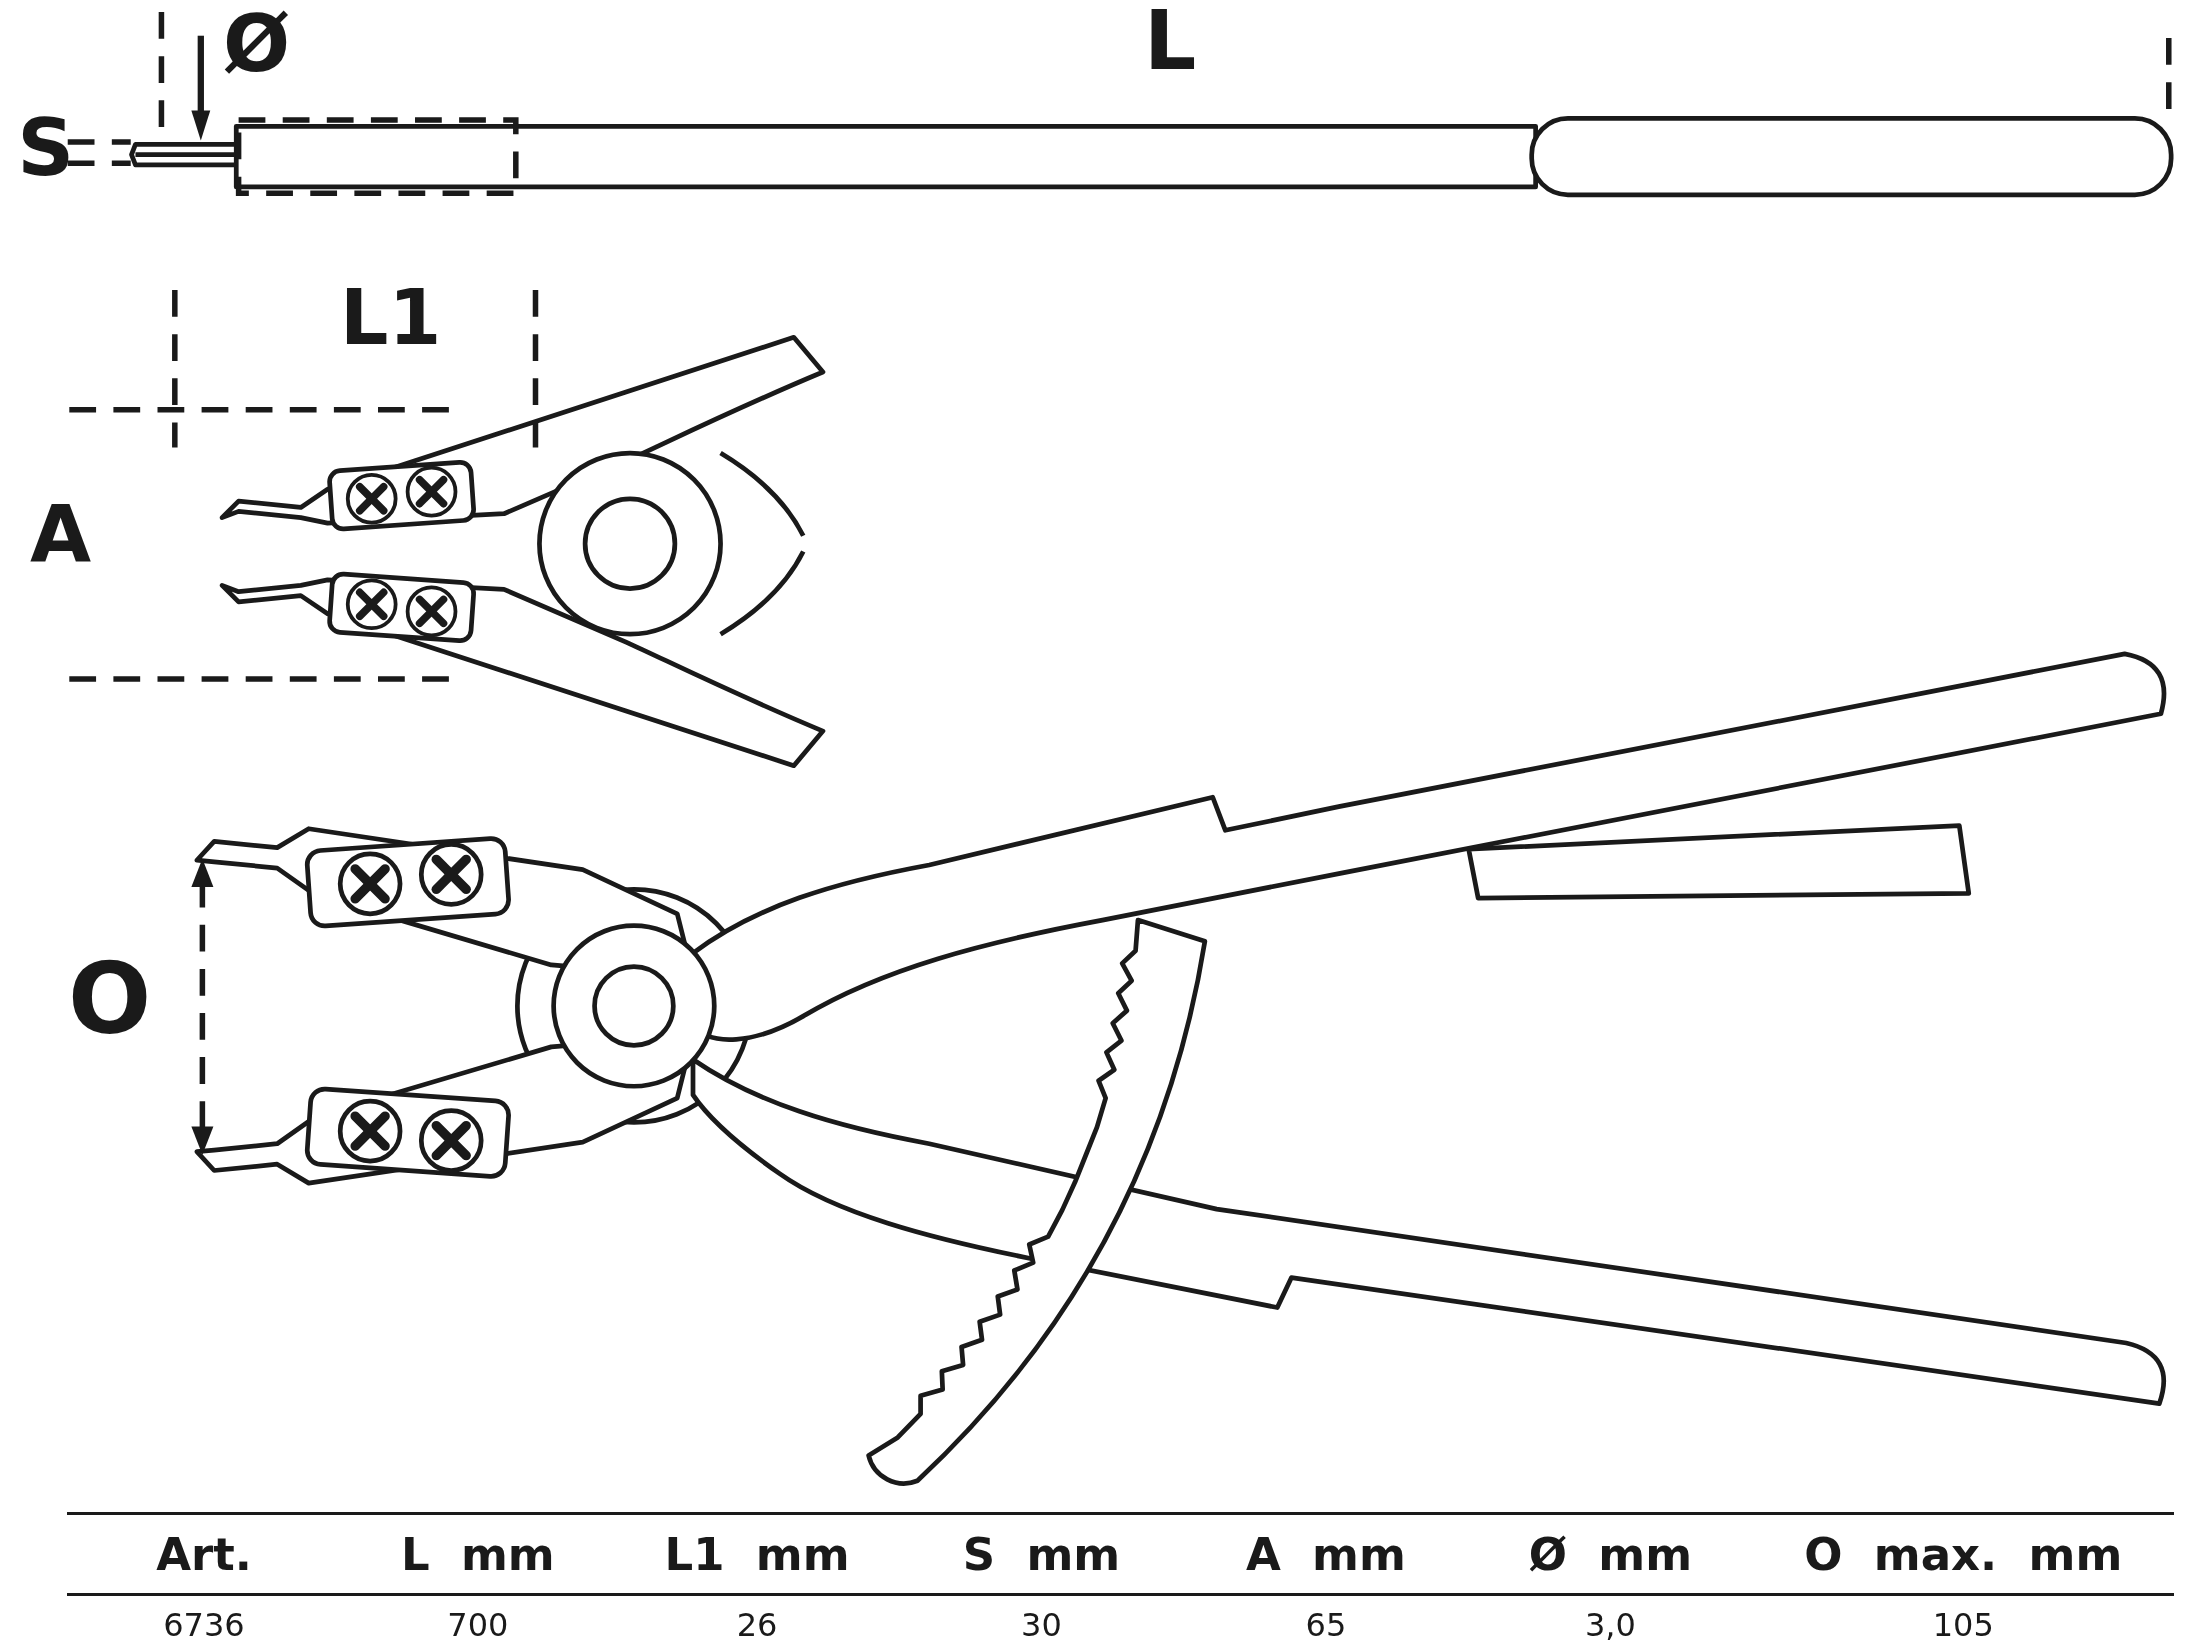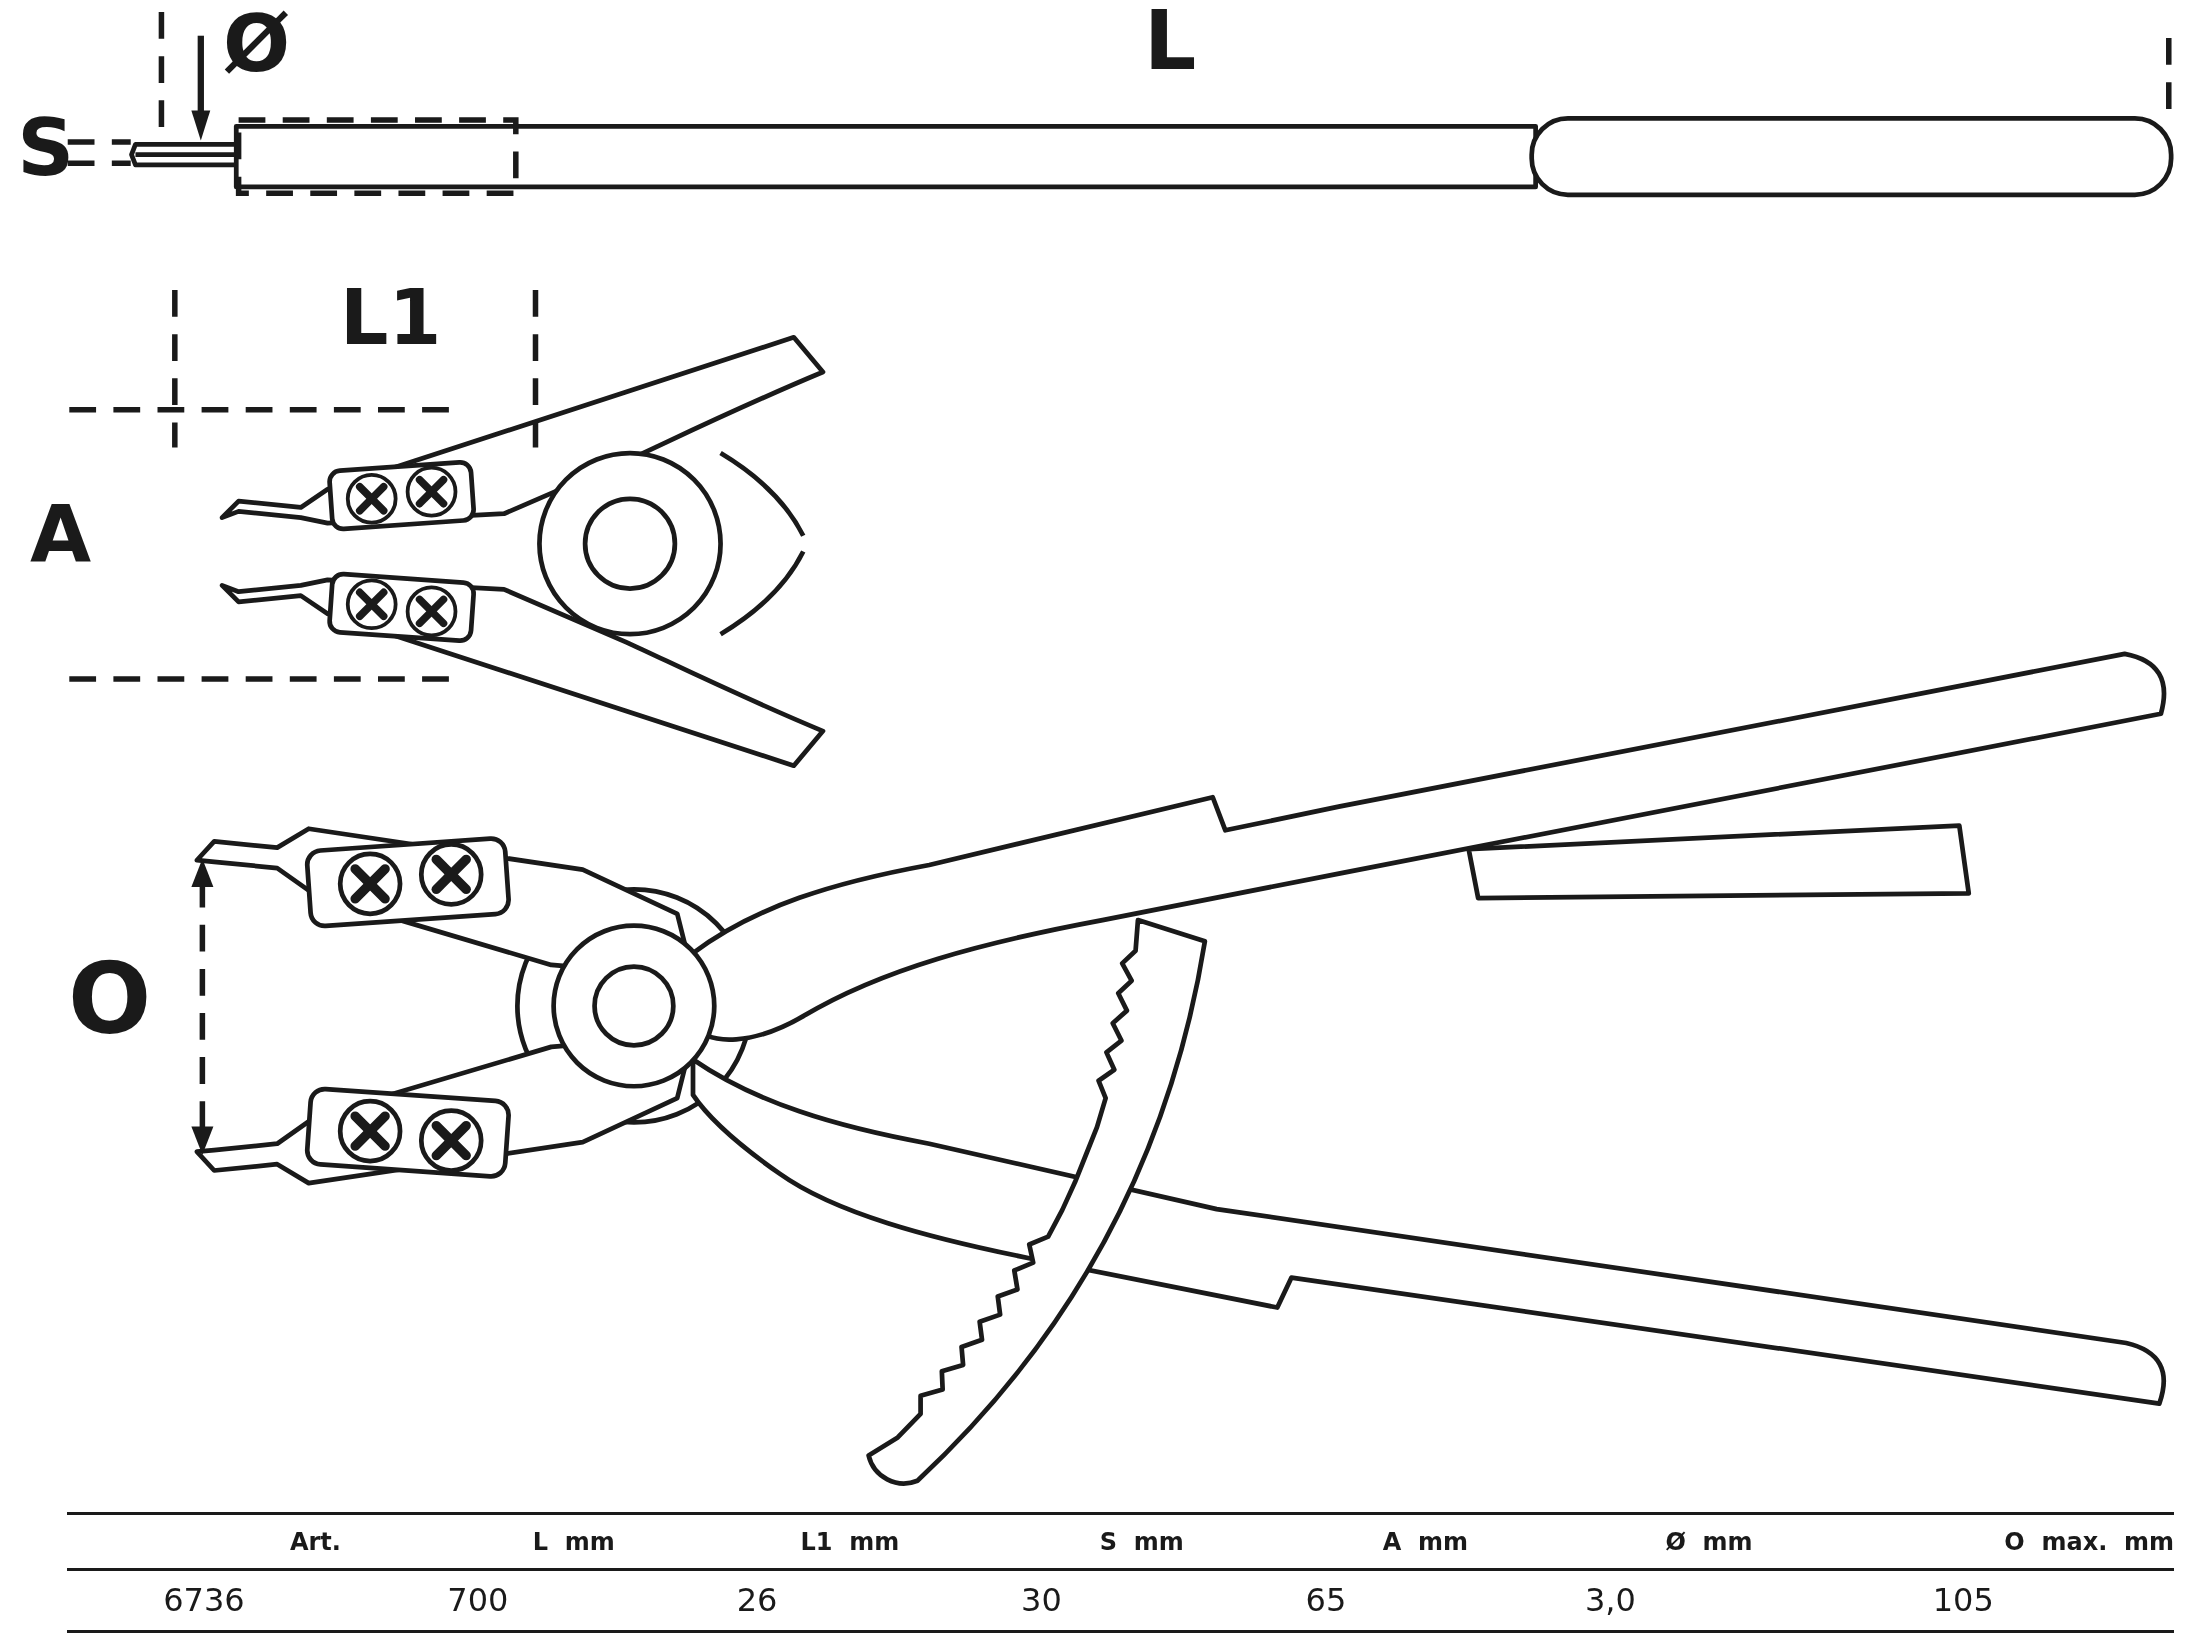--- a/index.html
+++ b/index.html
@@ -16,21 +16,21 @@
   .label-s{left:17.3px;top:109px;font-size:79px;}
   .label-l{left:1144px;top:0;font-size:82px;}
   .label-l1{left:340px;top:269px;font-size:76px;margin-top:11px;}
   .label-a{left:30px;top:495px;font-size:79px;}
   .label-o{left:68px;top:950px;font-size:98px;}
 
   .spec-table{position:absolute;left:67px;top:1512px;width:2107px;}
   .spec-table table{width:100%;border-collapse:collapse;}
   .spec-table thead tr{border-top:3.2px solid #1a1a1a;border-bottom:3.2px solid #1a1a1a;}
   .spec-table tbody tr{border-bottom:3.2px solid #1a1a1a;}
-  .spec-table th{font-size:24px;font-weight:bold;padding:12.6px 0;text-align:right;white-space:pre;}
+  .spec-table th{font-size:45px;font-weight:bold;padding:12.6px 0;text-align:center;white-space:pre;}
   .spec-table td{font-size:32px;font-weight:normal;padding:10.2px 0;text-align:center;white-space:pre;}
 </style>
 </head>
 <body>
 
 <div class="stage">
 
   <svg class="drawing" width="2205" height="1648" viewBox="0 0 2800 2092">
 
     <defs>

